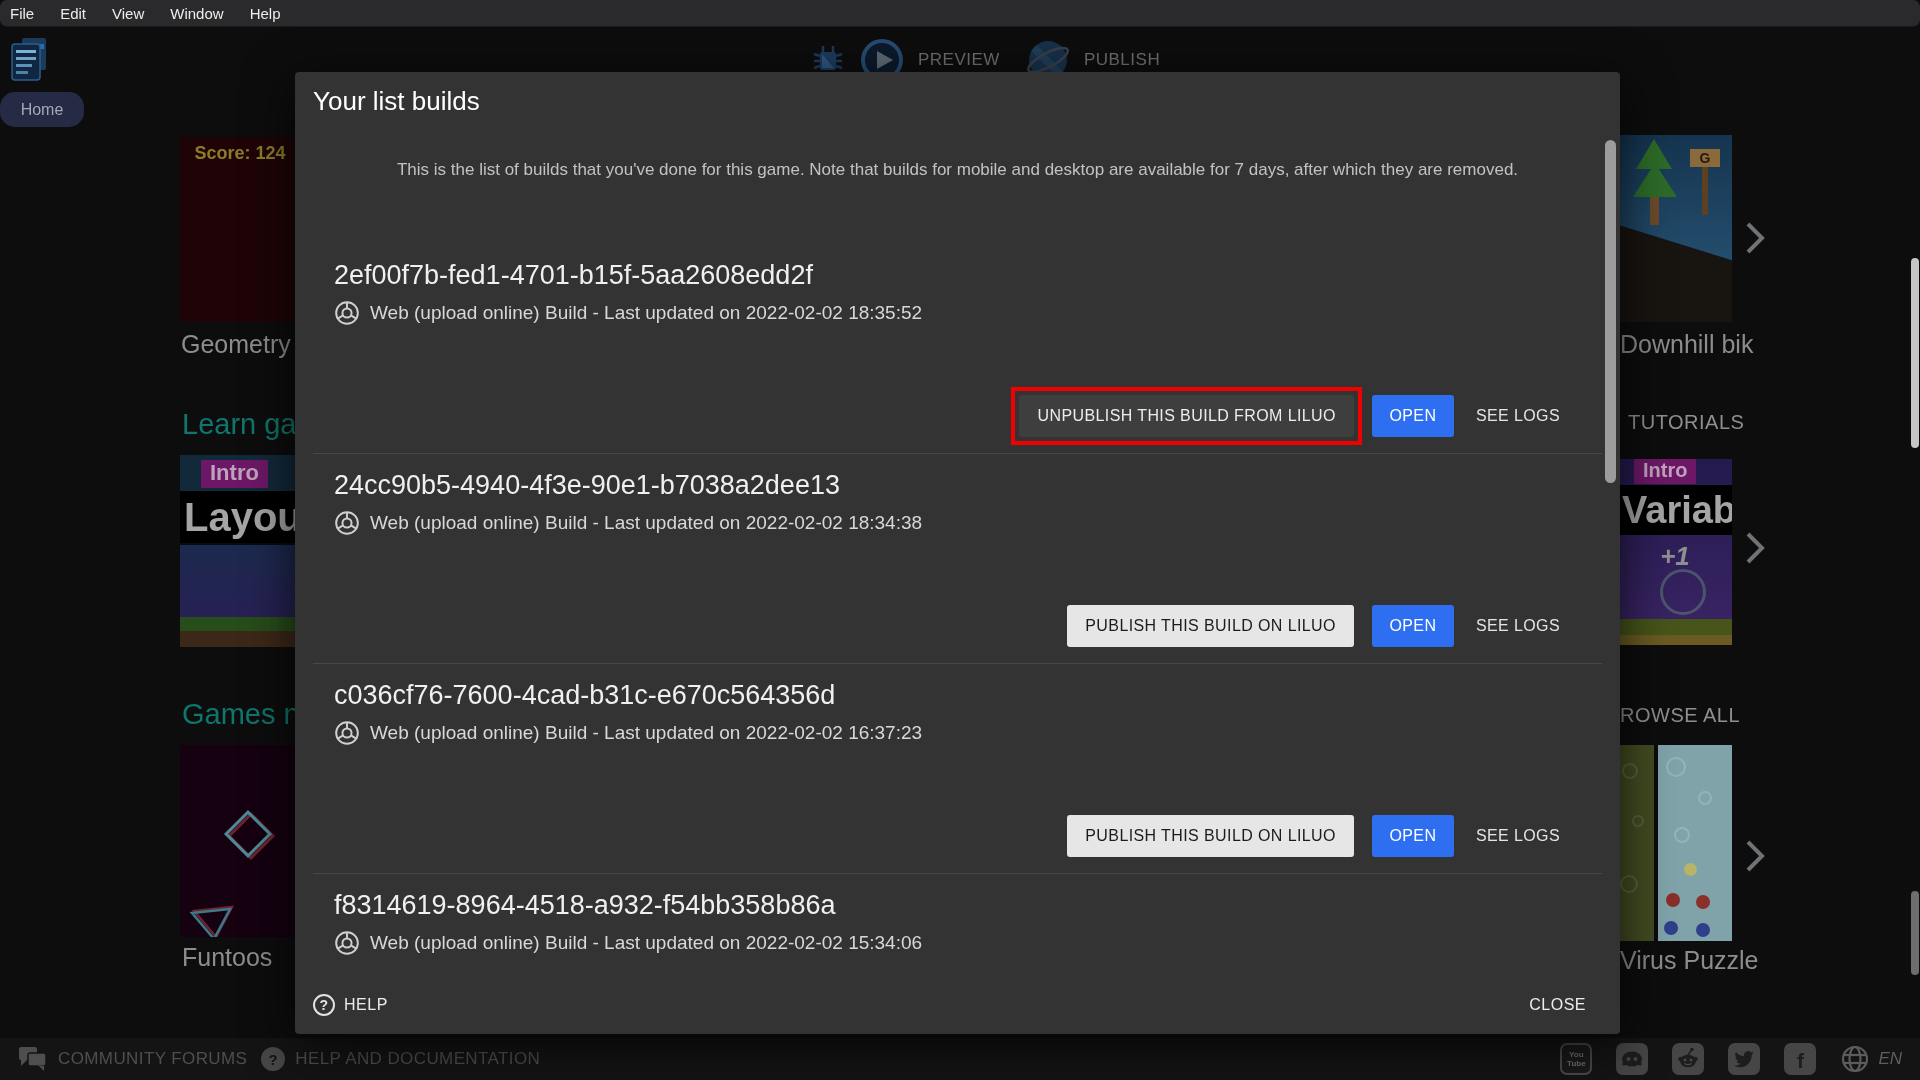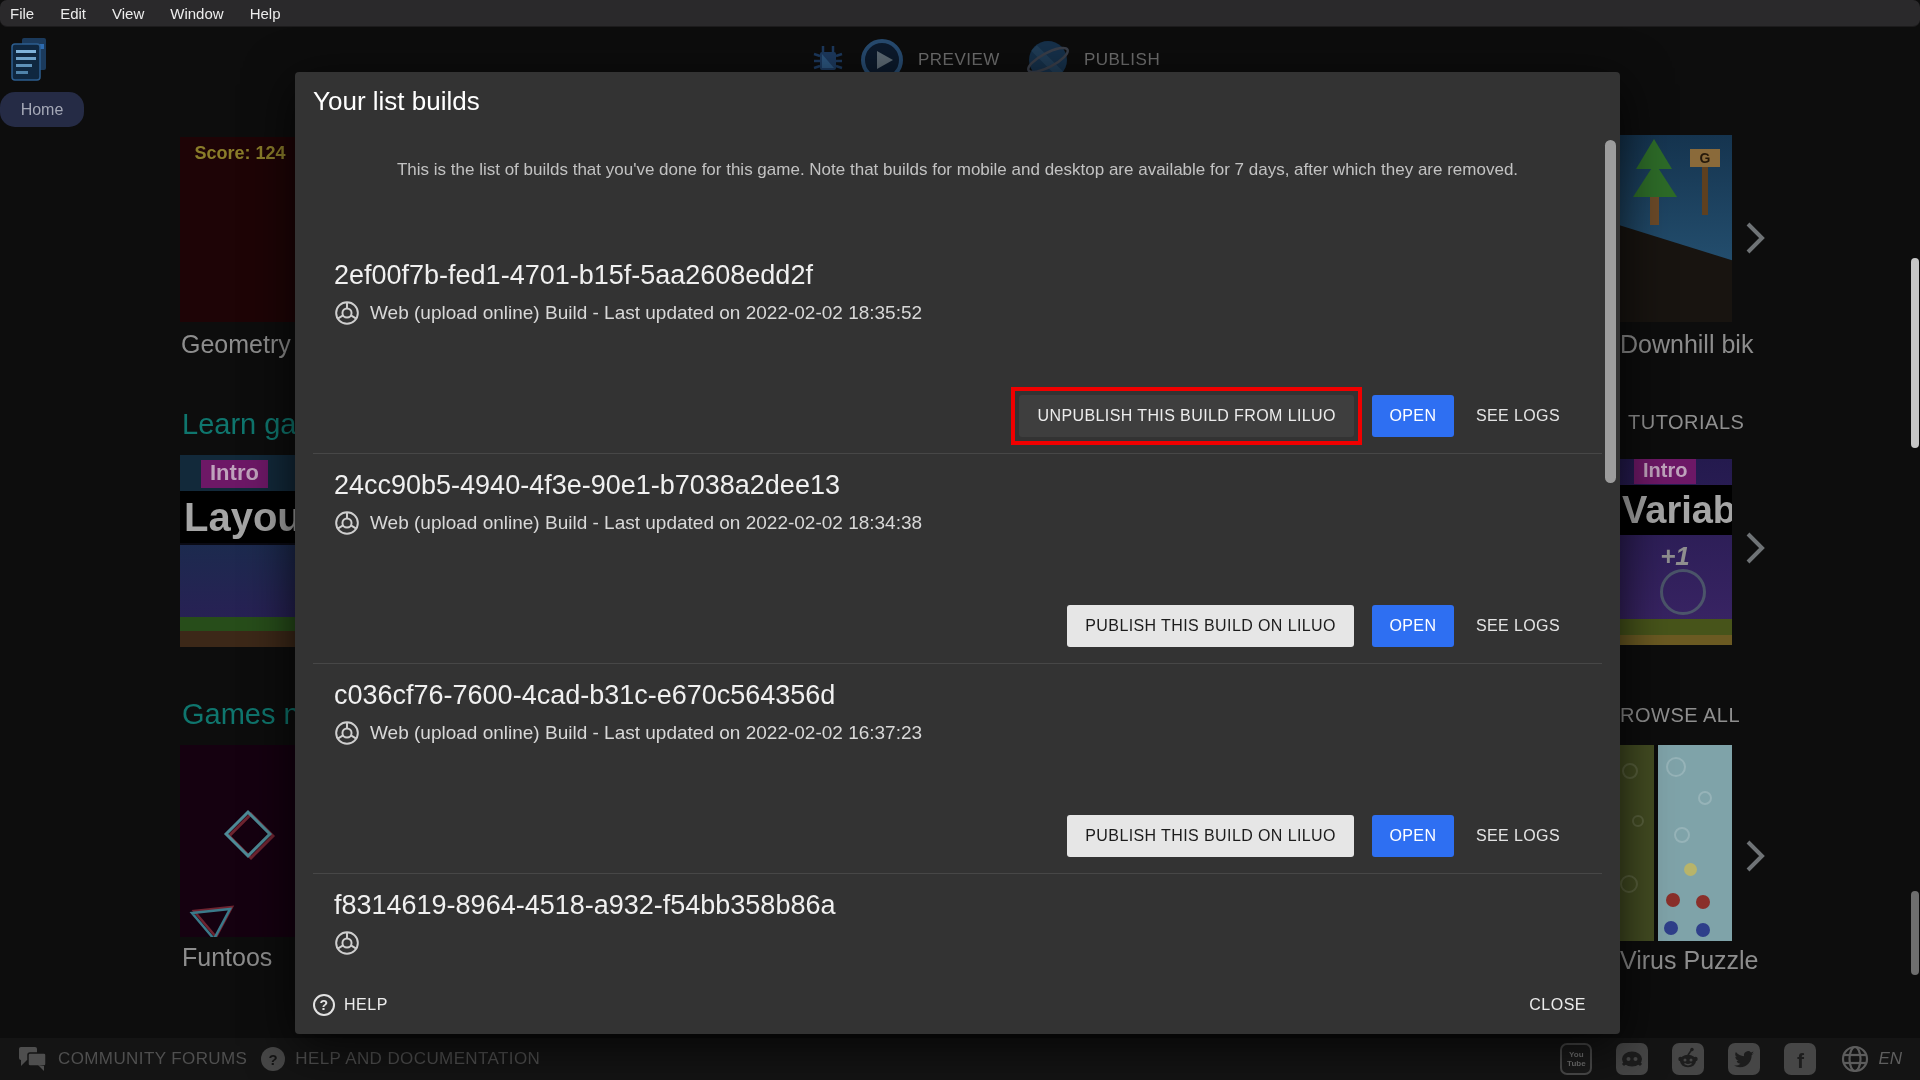--- a/index.html
+++ b/index.html
@@ -326,20 +326,21 @@
       <div class="row last">
         <div class="row-id">f8314619-8964-4518-a932-f54bb358b86a</div>
         <div class="row-info">
           <svg width="26" height="26" viewBox="0 0 24 24">
             <circle cx="12" cy="12" r="10" fill="none" stroke="#cfcfcf" stroke-width="1.8"></circle>
             <circle cx="12" cy="12" r="4.2" fill="none" stroke="#cfcfcf" stroke-width="1.8"></circle>
             <line x1="12" y1="2.5" x2="12" y2="7.8" stroke="#cfcfcf" stroke-width="1.8"></line>
             <line x1="8.4" y1="14.2" x2="3.8" y2="17" stroke="#cfcfcf" stroke-width="1.8"></line>
             <line x1="15.6" y1="14.2" x2="20.2" y2="17" stroke="#cfcfcf" stroke-width="1.8"></line>
           </svg>
+          <span>Web (upload online) Build - Last updated on 2022-02-02 15:34:06</span>
         </div>
       </div>
 
     </div>
 
     <div class="dlg-footer">
       <div class="help-btn">
         <span class="q-circle">
           <span>?</span>
         </span>

